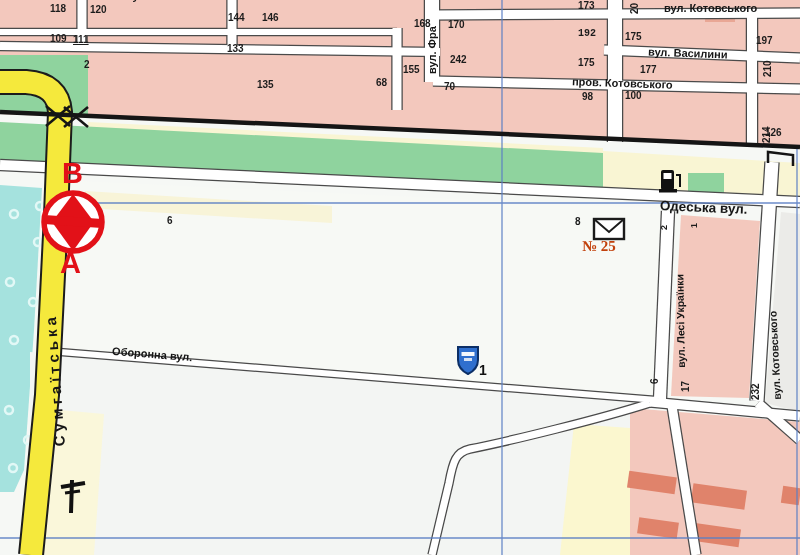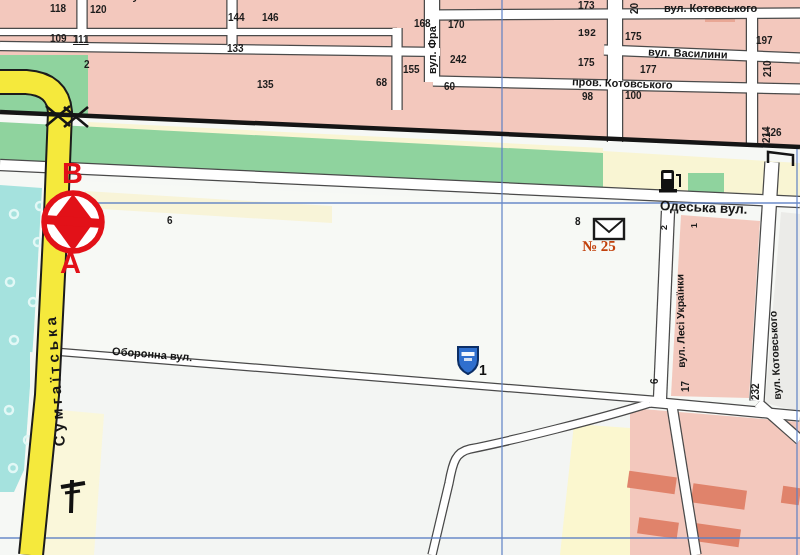--- a/index.html
+++ b/index.html
@@ -184,21 +184,21 @@
 <span class="hn" style="left:625px;top:32px;">175</span>
 <span class="hn" style="left:578px;top:58px;">175</span>
 <span class="hn" style="left:640px;top:65px;">177</span>
 <span class="hn" style="left:756px;top:36px;">197</span>
 <span class="hn hn-v" style="left:763px;top:77px;">210</span>
 <span class="hn" style="left:765px;top:98px;margin-top:30px;">126</span>
 <span class="hn hn-v" style="left:762px;top:143px;">214</span>
 <span class="hn hn-v" style="left:630px;top:14px;">20</span>
 <span class="hn" style="left:84px;top:60px;">2</span>
 <span class="hn" style="left:376px;top:78px;">68</span>
-<span class="hn" style="left:444px;top:82px;">60</span>
+<span class="hn" style="left:444px;top:82px;">70</span>
 <span class="hn" style="left:582px;top:92px;">98</span>
 <span class="hn" style="left:625px;top:91px;">100</span>
 <span class="hn" style="left:167px;top:216px;">6</span>
 <span class="hn" style="left:575px;top:217px;">8</span>
 <span class="hn hn-v" style="left:660px;top:230px;font-size:9px;">2</span>
 <span class="hn hn-v" style="left:690px;top:228px;font-size:9px;">1</span>
 <span class="hn hn-v" style="left:650px;top:384px;">6</span>
 <span class="hn hn-v" style="left:681px;top:392px;">17</span>
 <span class="hn hn-v" style="left:751px;top:400px;">232</span>
 

